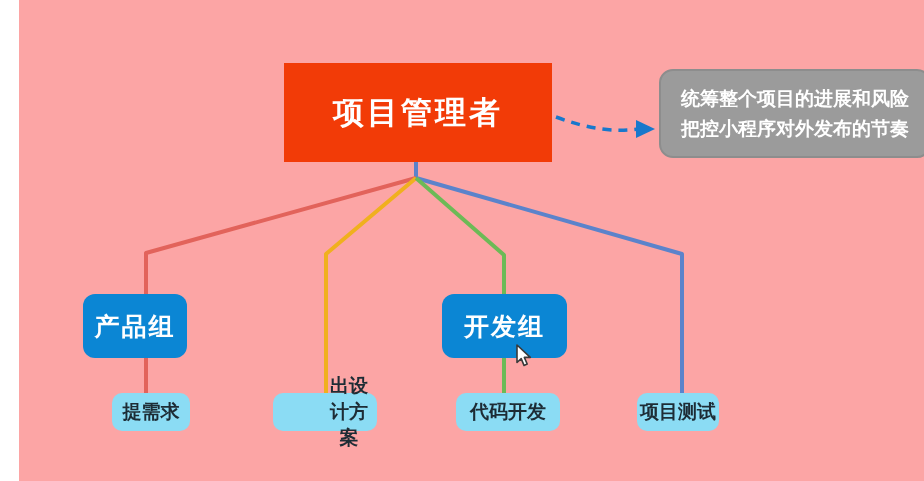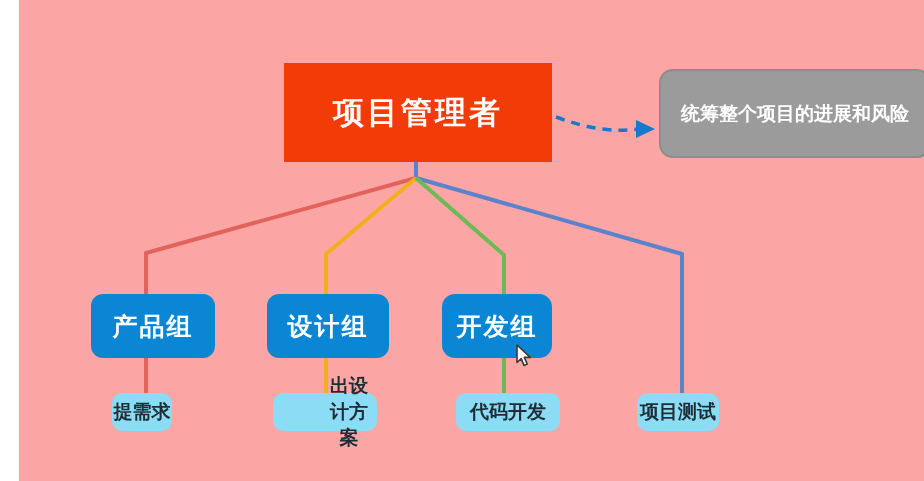--- a/index.html
+++ b/index.html
@@ -22,31 +22,31 @@
     border:2px solid #8d8d8d;border-radius:14px;
     color:#fff;font-size:19px;font-weight:bold;line-height:30px;
     flex-direction:column;
   }
   .group-box{
     top:294px;height:64px;z-index:3;
     background:var(--group-box,#0B86D4);
     border-radius:12px;
     color:#fff;font-size:25px;font-weight:bold;letter-spacing:2px;
   }
-  .g0{left:72px;width:124px;}
+  .g0{left:64px;width:104px;}
   .g1{left:248px;width:122px;}
-  .g2{left:423px;width:110px;border-radius:13px;}
+  .g2{left:423px;width:125px;}
   .g3{left:602px;width:126px;}
   .task-box{
     top:393px;height:38px;z-index:3;
     background:var(--task-box,#8BDCF4);
     border-radius:10px;
     color:#1d2c35;font-size:19px;font-weight:600;
   }
-  .t0{left:93px;width:60px;text-align:right;}
+  .t0{left:93px;width:78px;text-align:right;}
   .t1{left:254px;width:104px;padding-left:48px;}
   .t2{left:437px;width:104px;}
   .t3{left:618px;width:82px;}
   .cursor{position:absolute;left:494px;top:343px;z-index:9;}
 </style>
 </head>
 <body>
 
 <div class="stage">
 
@@ -59,27 +59,25 @@
     <path d="M537,117 C572,130 596,132 620,129" fill="none" stroke-width="3.5" stroke-dasharray="9 7" stroke="#1878CC"></path>
     <polygon points="617,120 636,129 617,138" fill="#1878CC"></polygon>
   </svg>
 
   <div class="node root-box">
     <span>项目管理者</span>
   </div>
 
   <div class="node annotation-box">
     <div>统筹整个项目的进展和风险</div>
+    <div>把控小程序对外发布的节奏</div>
   </div>
 
   <div class="node group-box g0">
     <span>产品组</span>
-  </div>
-  <div class="node group-box g1">
-    <span>设计组</span>
   </div>
   <div class="node group-box g2">
     <span>开发组</span>
   </div>
 
   <div class="node task-box t0">
     <span>提需求</span>
   </div>
   <div class="node task-box t1">
     <span>出设计方案</span>

